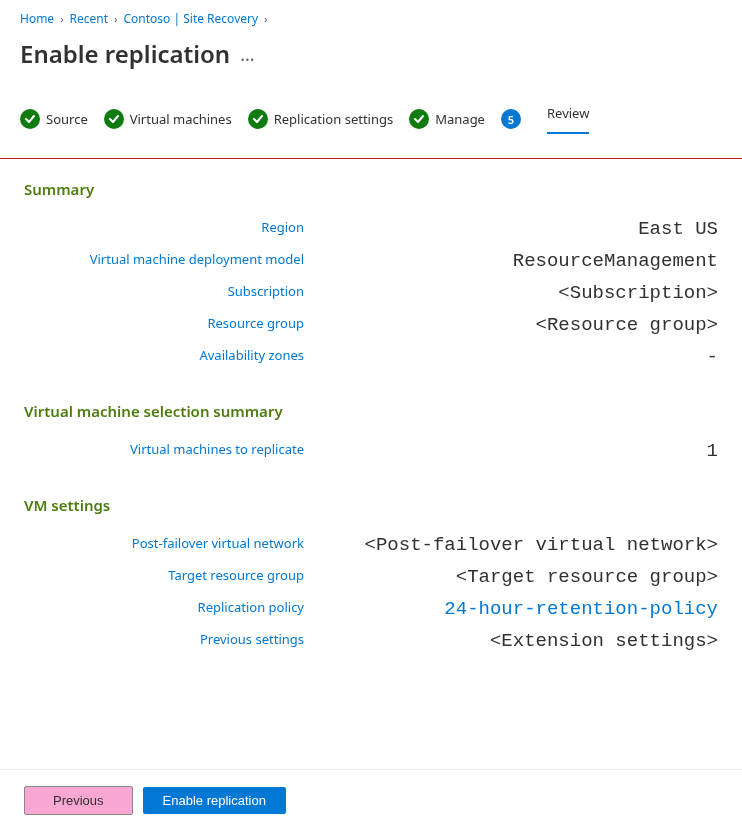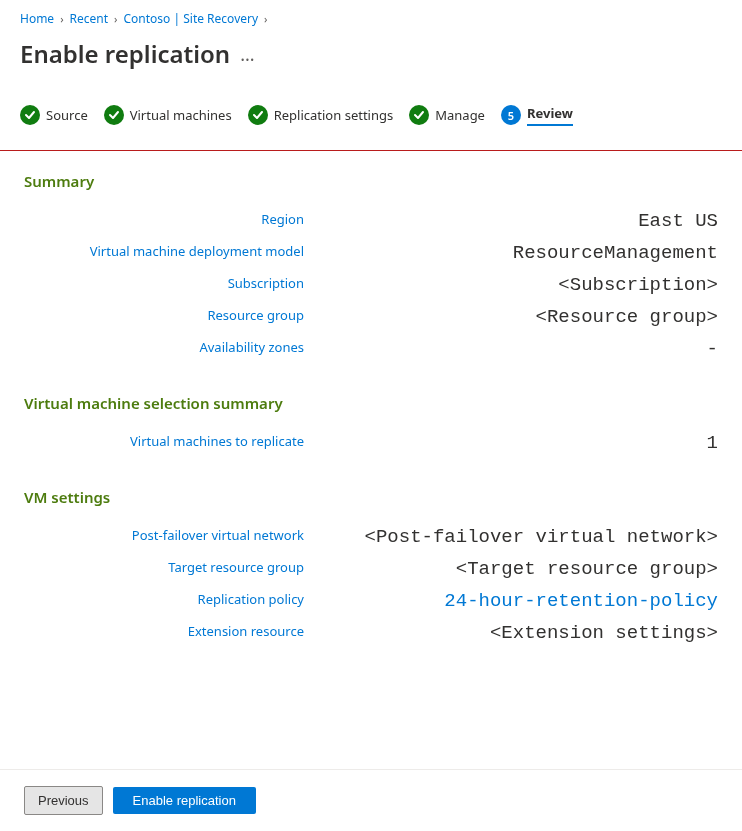--- a/index.html
+++ b/index.html
@@ -81,23 +81,24 @@
       align-items: center;
       justify-content: center;
       flex-shrink: 0;
       color: #fff;
       font-size: 11px;
       font-weight: 600;
     }
 
     .step-label { color: #323130; }
     .step-active .step-label {
-      font-weight: 700;
+      font-weight: 400;
       border-bottom: 2px solid #0078d4;
-      padding-bottom: 2px;
+      padding-bottom: 10px;
+      margin-left: 20px;
     }
 
     .content {
       padding: 0 24px 20px;
     }
 
     .section-title {
       font-size: 15px;
       font-weight: 600;
       color: #4d7c0f;
@@ -140,23 +141,23 @@
       left: 0;
       width: 742px;
       border-top: 1px solid #edebe9;
       padding: 16px 24px;
       background: #fff;
       display: flex;
       align-items: center;
       gap: 10px;
     }
     .btn-prev {
-      padding: 6px 13px;
+      padding: 6px 28px;
       border: 1px solid #8a8886;
-      background: #e5e5e5;
+      background: #f9a8d4;
       color: #323130;
       font-size: 13px;
       cursor: pointer;
       border-radius: 2px;
     }
     .btn-enable {
       padding: 6px 20px;
       border: none;
       background: #0078d4;
       color: #fff;
@@ -279,21 +280,21 @@
         </tr>
         <tr>
           <td>Target resource group</td>
           <td>&lt;Target resource group&gt;</td>
         </tr>
         <tr>
           <td>Replication policy</td>
           <td class="link-value">24-hour-retention-policy</td>
         </tr>
         <tr>
-          <td>Extension resource</td>
+          <td>Previous settings</td>
           <td>&lt;Extension settings&gt;</td>
         </tr>
       </tbody>
     </table>
   </div>
 
 </div>
 
 <div class="footer">
   <button class="btn-prev">Previous</button>

